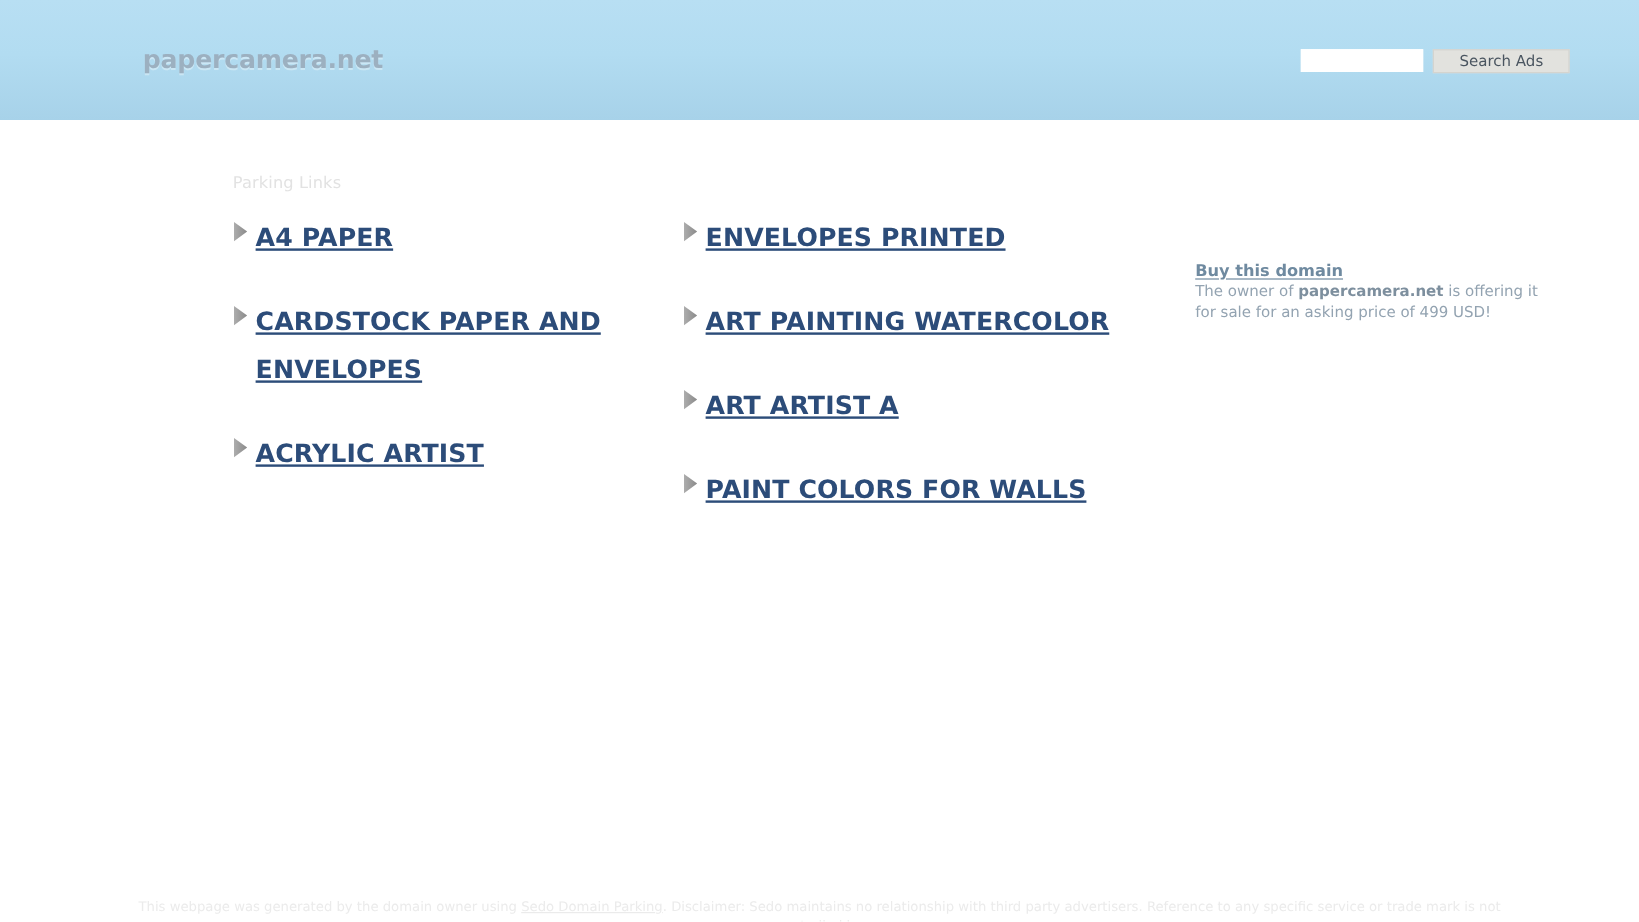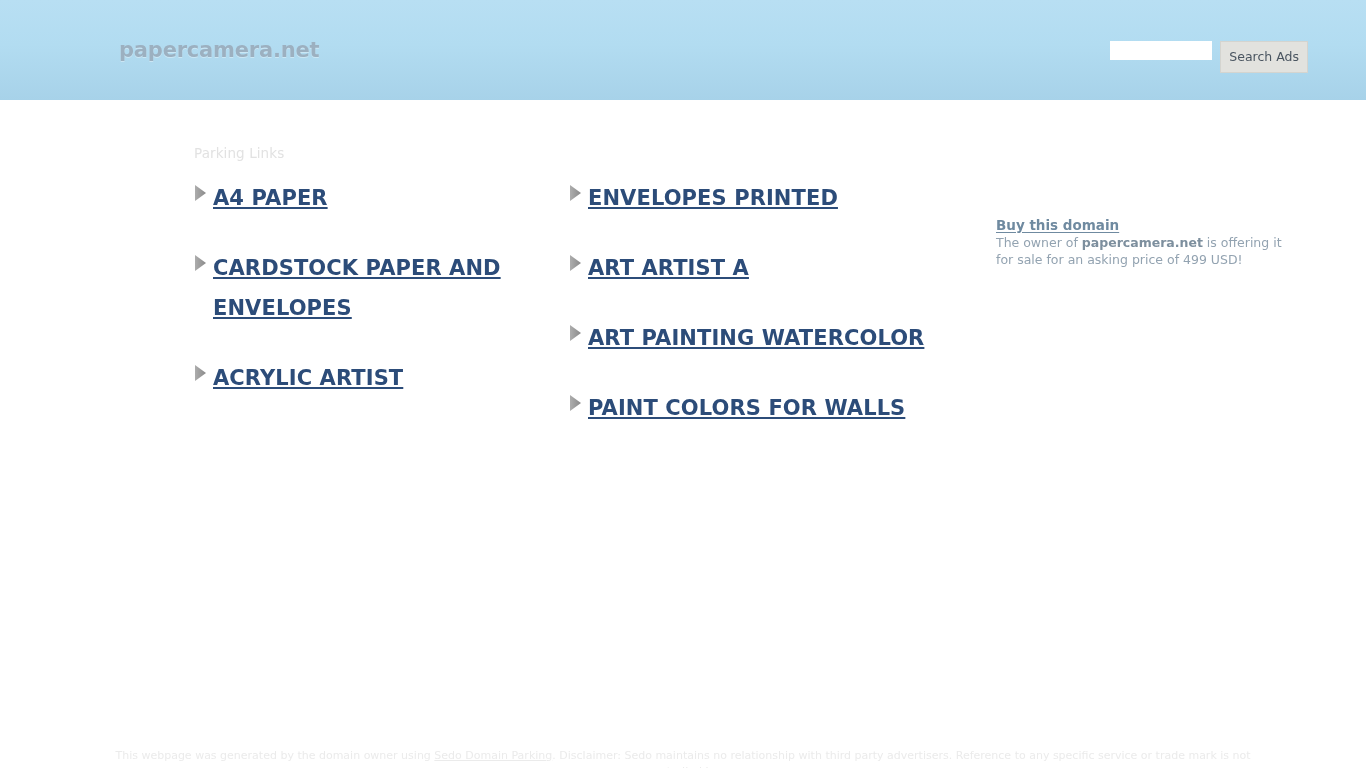--- a/index.html
+++ b/index.html
@@ -56,22 +56,22 @@
     border: 1px solid #ffffff;
     background: #ffffff;
     outline: none;
     font-family: "DejaVu Sans", "Liberation Sans", sans-serif;
     font-size: 12px;
     color: #333;
     padding: 0 3px;
     border-radius: 0;
   }
   .search-btn {
-    height: 32px;
-    padding: 0 8px;
+    height: 20px;
+    padding: 0 21px;
     background: #e2e2de;
     border: 1px solid #d4d4cf;
     font-family: "DejaVu Sans", "Liberation Sans", sans-serif;
     font-size: 12.5px;
     color: #4a5560;
     line-height: 18px;
     cursor: pointer;
     white-space: nowrap;
   }
 
@@ -230,28 +230,28 @@
         <svg class="bullet-icon" viewBox="0 0 14 18">
           <polygon points="1,1 12,9 1,17" fill="url(#g1)"></polygon>
         </svg>
         <span class="ad-link">ENVELOPES PRINTED</span>
       </div>
 
       <div class="link-row">
         <svg class="bullet-icon" viewBox="0 0 14 18">
           <polygon points="1,1 12,9 1,17" fill="url(#g1)"></polygon>
         </svg>
+        <span class="ad-link">ART PAINTING WATERCOLOR</span>
+      </div>
+
+      <div class="link-row">
+        <svg class="bullet-icon" viewBox="0 0 14 18">
+          <polygon points="1,1 12,9 1,17" fill="url(#g1)"></polygon>
+        </svg>
         <span class="ad-link">ART ARTIST A</span>
-      </div>
-
-      <div class="link-row">
-        <svg class="bullet-icon" viewBox="0 0 14 18">
-          <polygon points="1,1 12,9 1,17" fill="url(#g1)"></polygon>
-        </svg>
-        <span class="ad-link">ART PAINTING WATERCOLOR</span>
       </div>
 
       <div class="link-row">
         <svg class="bullet-icon" viewBox="0 0 14 18">
           <polygon points="1,1 12,9 1,17" fill="url(#g1)"></polygon>
         </svg>
         <span class="ad-link">PAINT COLORS FOR WALLS</span>
       </div>
     </div>
   </div>

